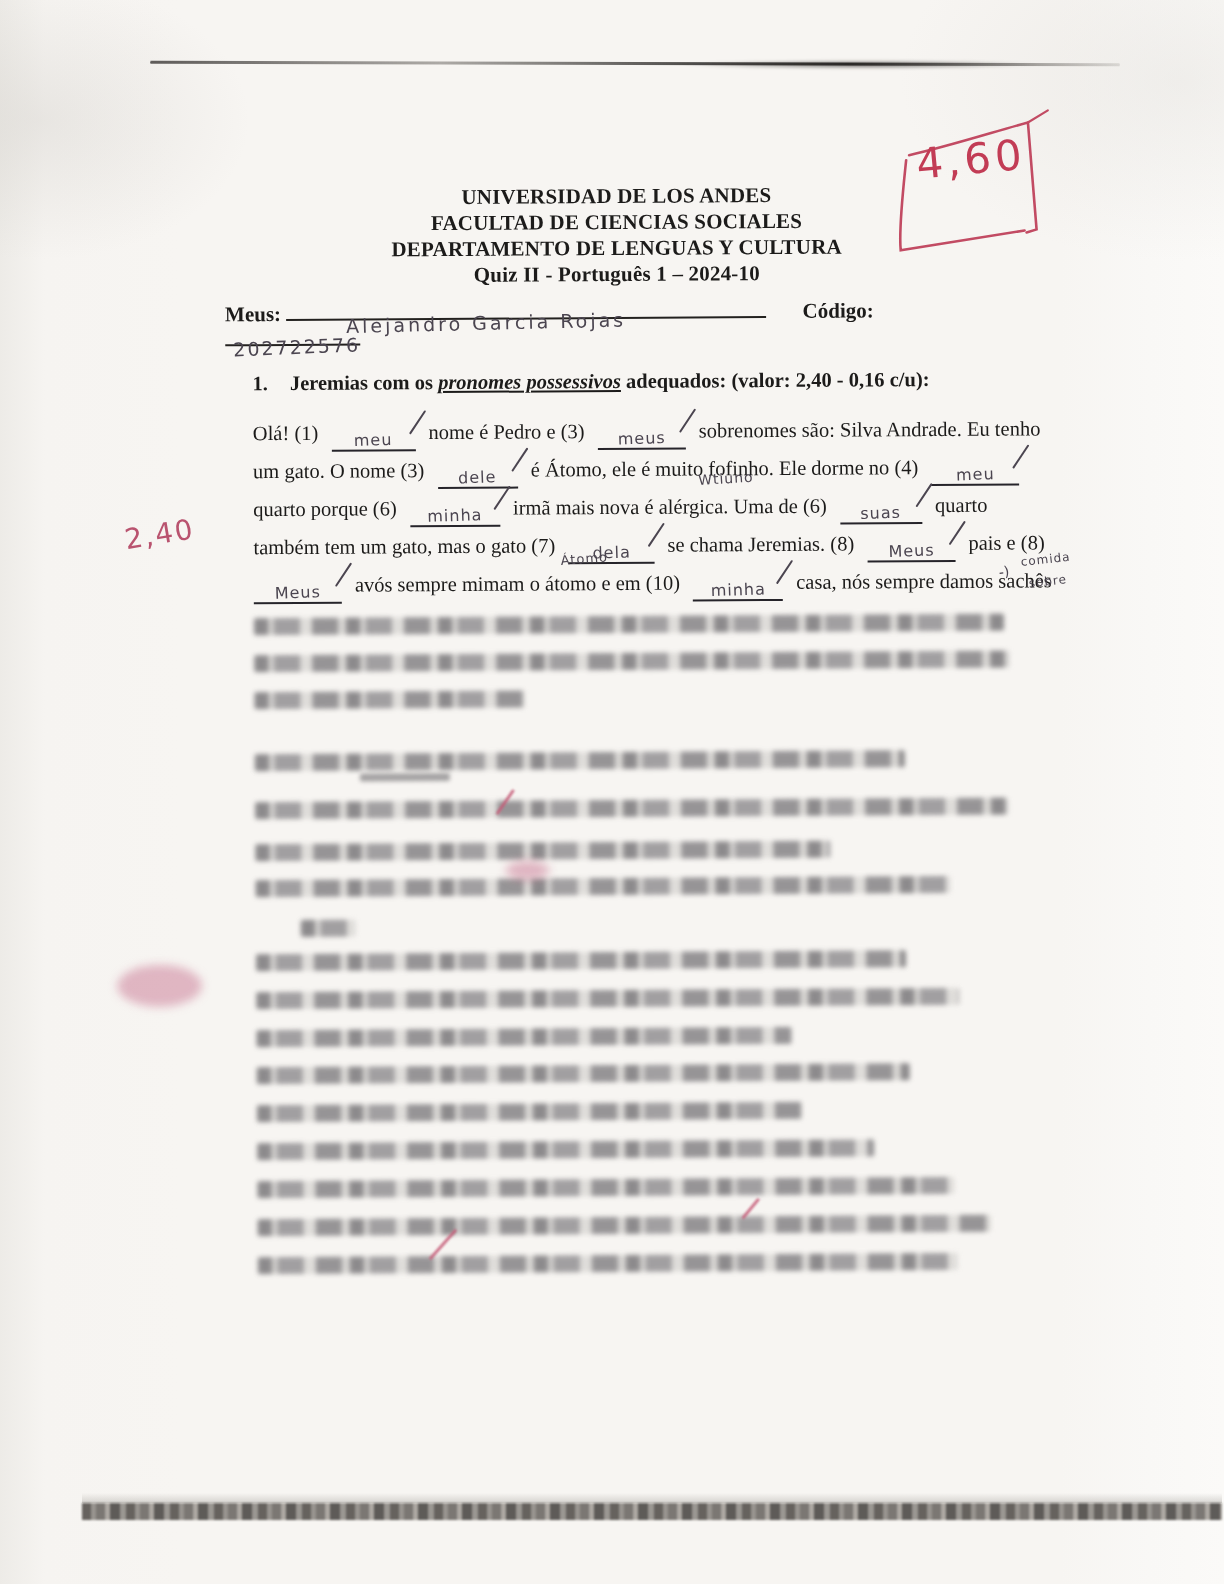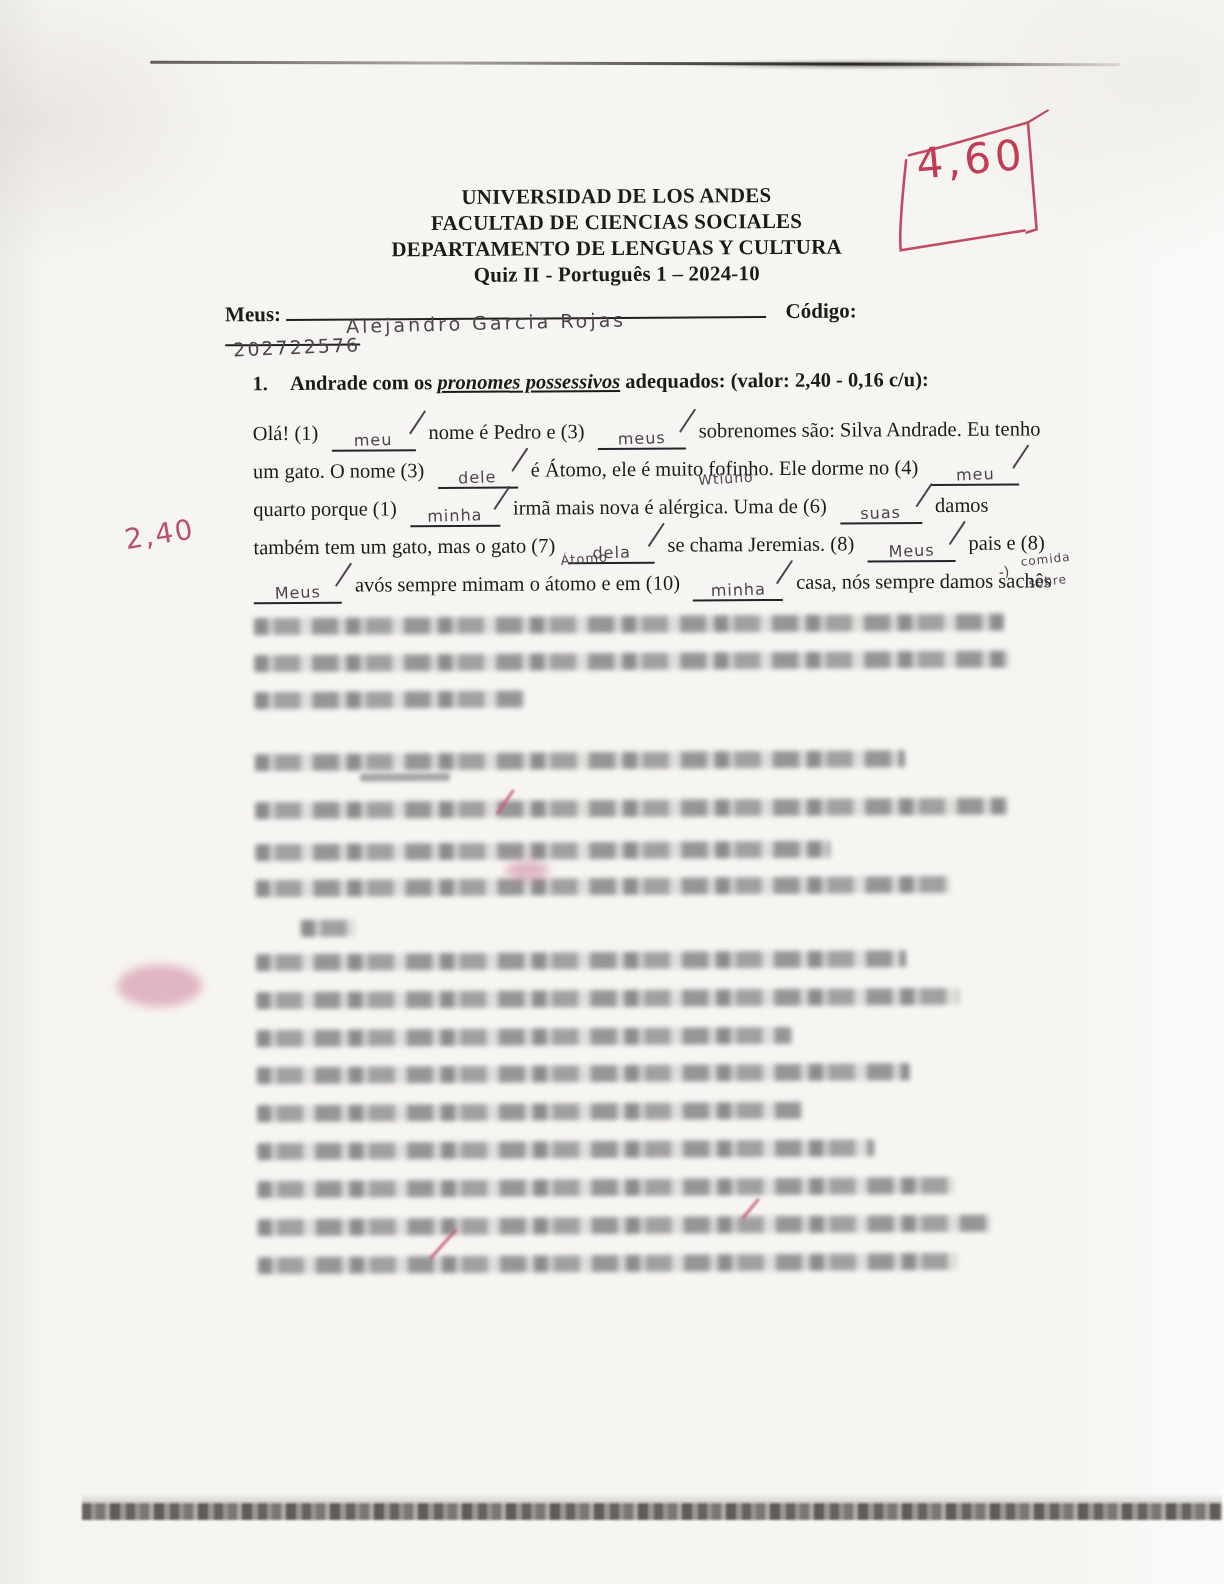--- a/index.html
+++ b/index.html
@@ -90,28 +90,28 @@
       <div>FACULTAD DE CIENCIAS SOCIALES</div>
       <div>DEPARTAMENTO DE LENGUAS Y CULTURA</div>
       <div>Quiz II - Português 1 – 2024-10</div>
     </div>
 
     <div class="name-row print">
       <span>Meus:</span>
       <span class="line-fill" style="width:480px;">
         <span class="hw hw-name">Alejandro Garcia Rojas</span>
       </span>
-      <span style="margin-left:14px;">Código:</span>
+      <span style="margin-left:31px;">Código:</span>
       <span class="line-fill" style="width:135px;">
         <span class="hw hw-code">202722576</span>
       </span>
     </div>
 
     <div class="q1-head print">
-      <span class="num">1.</span><span>Andrade com os </span><span class="emph">pronomes possessivos</span><span> adequados: (valor: 2,40 - 0,16 c/u):</span>
+      <span class="num">1.</span><span>Jeremias com os </span><span class="emph">pronomes possessivos</span><span> adequados: (valor: 2,40 - 0,16 c/u):</span>
     </div>
 
     <div class="pline" style="top:420px;">
       <span>Olá! (1)</span>
       <span class="blank" style="min-width:76px;">
         <span class="ans">meu</span>
         <span class="tick"></span>
       </span>
       <span>nome é Pedro e (3)</span>
       <span class="blank" style="min-width:80px;">
@@ -128,31 +128,31 @@
         <span class="tick"></span>
       </span>
       <span>é Átomo, ele é muito fofinho. Ele dorme no (4)</span>
       <span class="blank" style="min-width:80px;">
         <span class="ans">meu</span>
         <span class="tick"></span>
       </span>
     </div>
 
     <div class="pline" style="top:496px;">
-      <span>quarto porque (1)</span>
+      <span>quarto porque (6)</span>
       <span class="blank" style="min-width:82px;">
         <span class="ans">minha</span>
         <span class="tick"></span>
       </span>
       <span>irmã mais nova é alérgica. Uma de (6)</span>
       <span class="blank" style="min-width:74px;">
         <span class="ans">suas</span>
         <span class="tick"></span>
       </span>
-      <span>damos</span>
+      <span>quarto</span>
     </div>
 
     <div class="pline" style="top:534px;">
       <span>também tem um gato, mas o gato (7)</span>
       <span class="blank" style="min-width:78px;">
         <span class="ans">dela</span>
         <span class="tick"></span>
       </span>
       <span>se chama Jeremias. (8)</span>
       <span class="blank" style="min-width:80px;">

